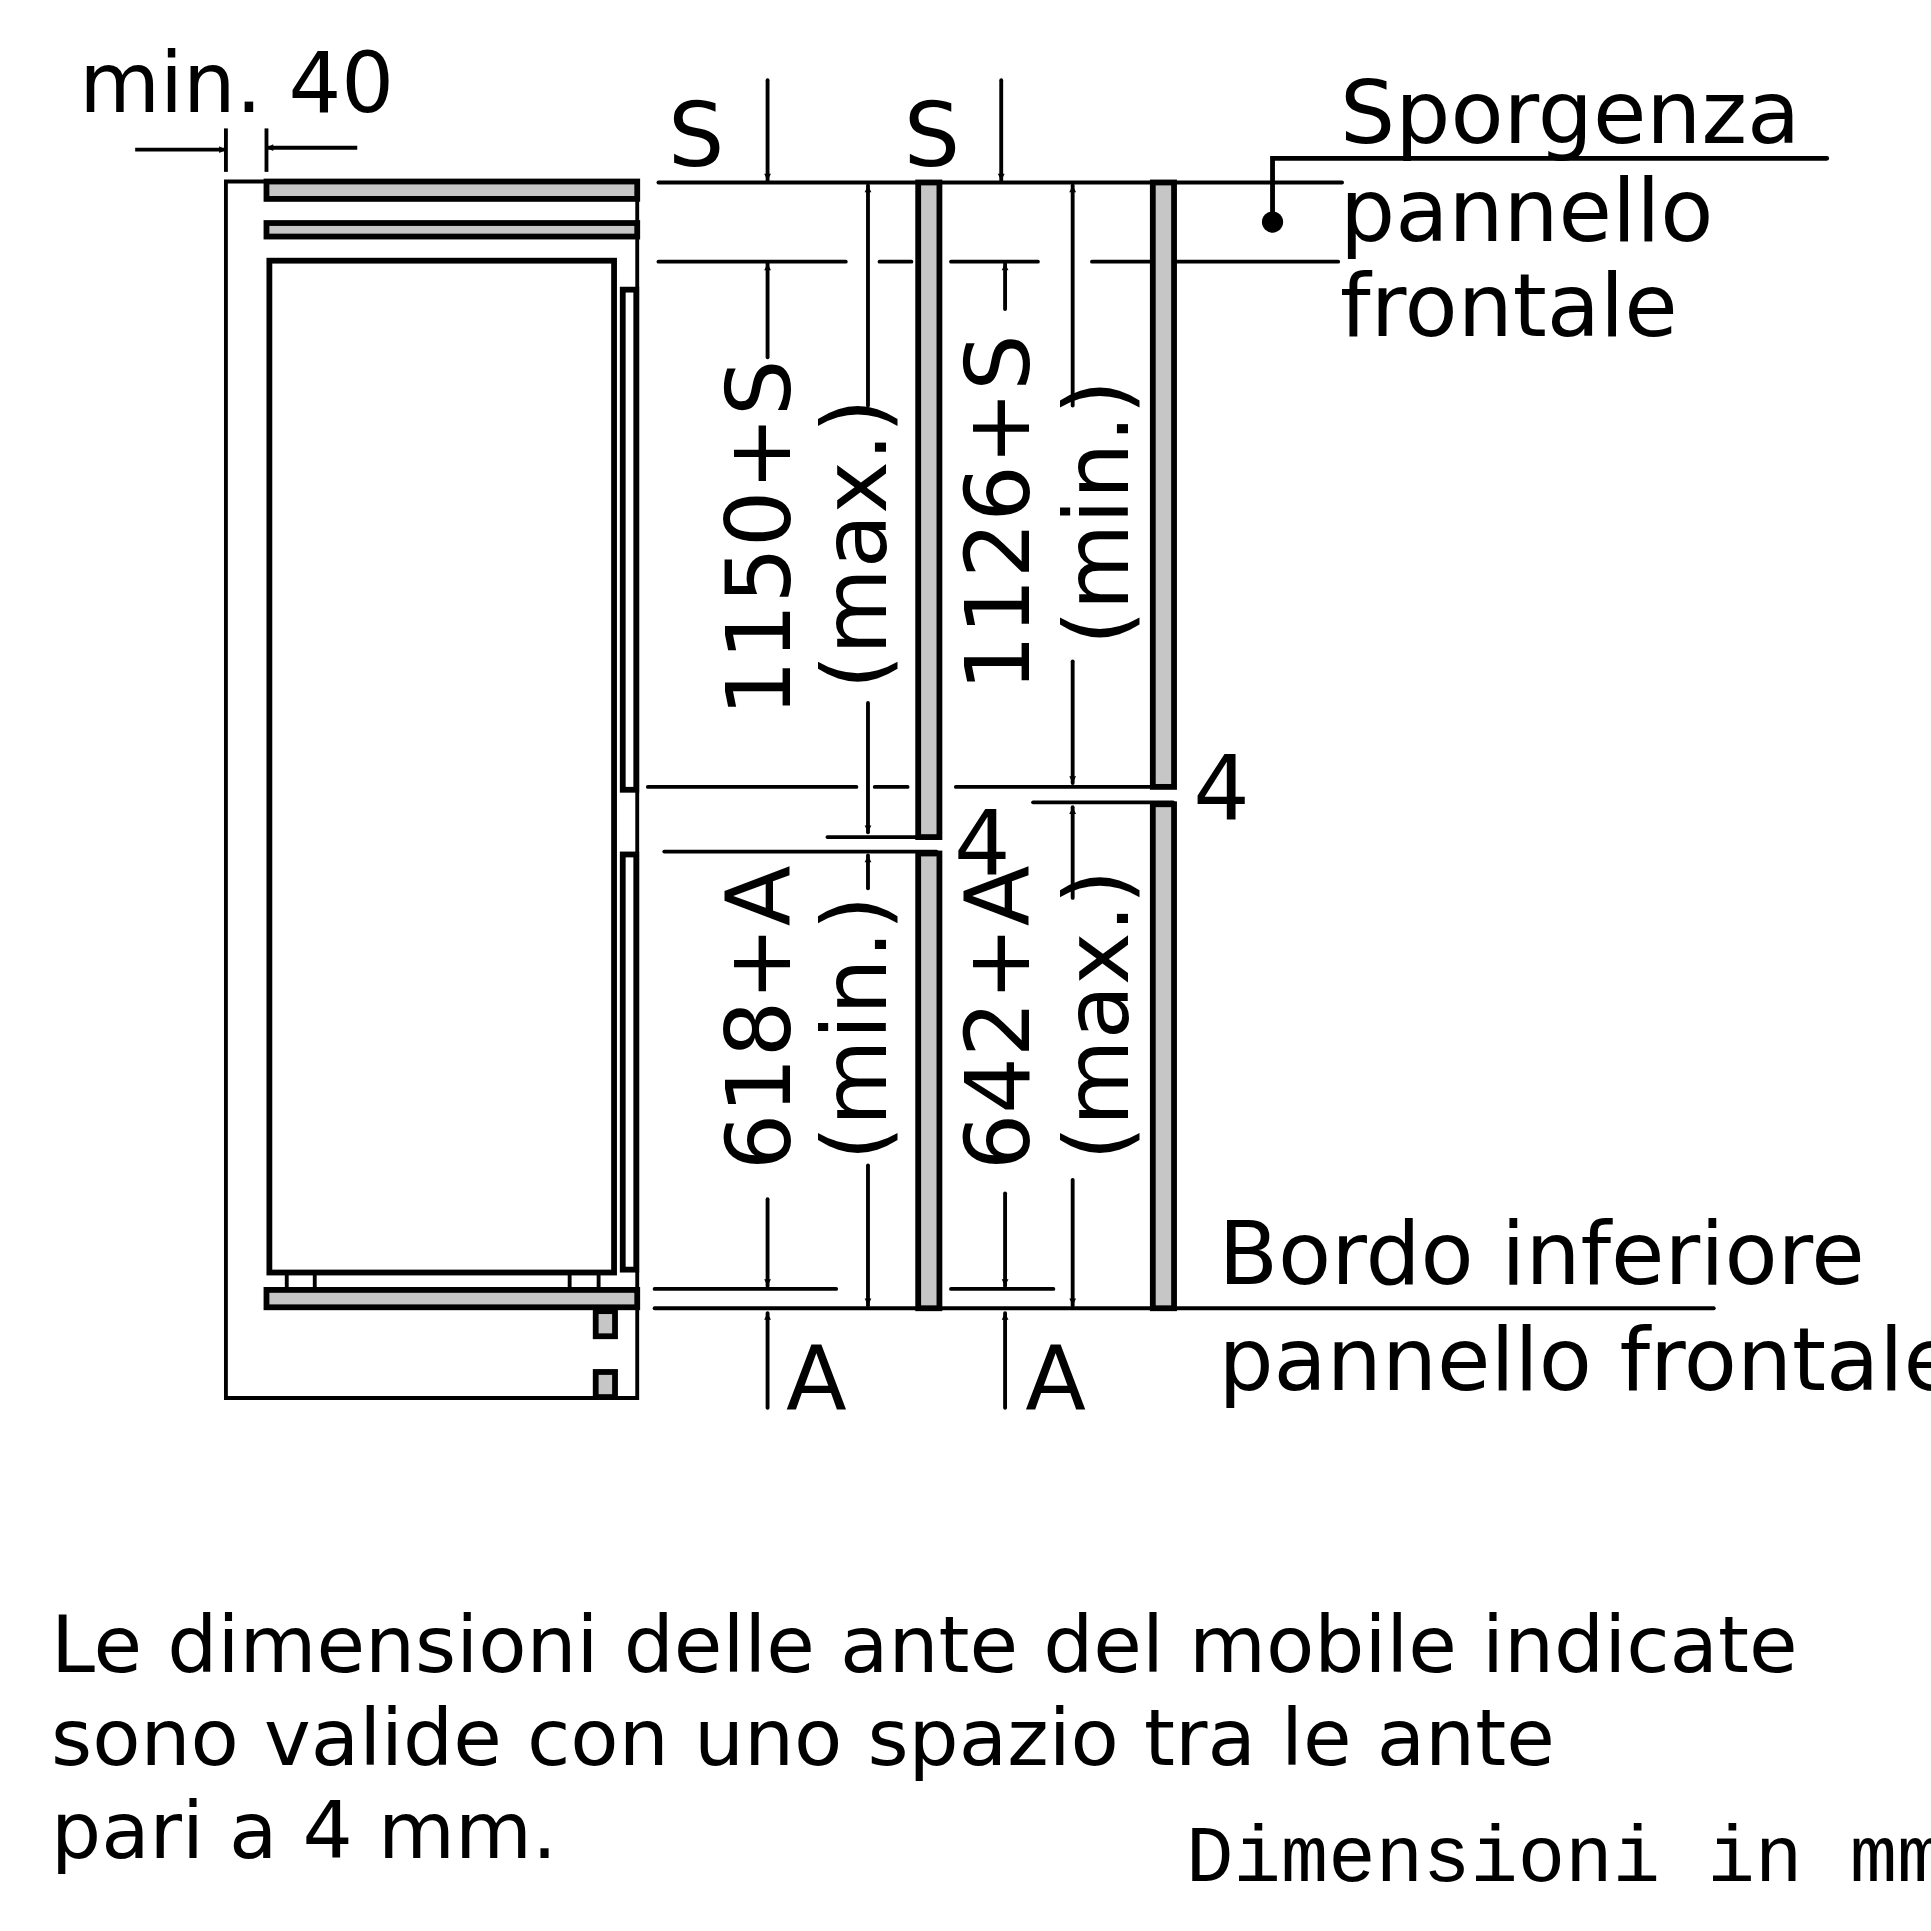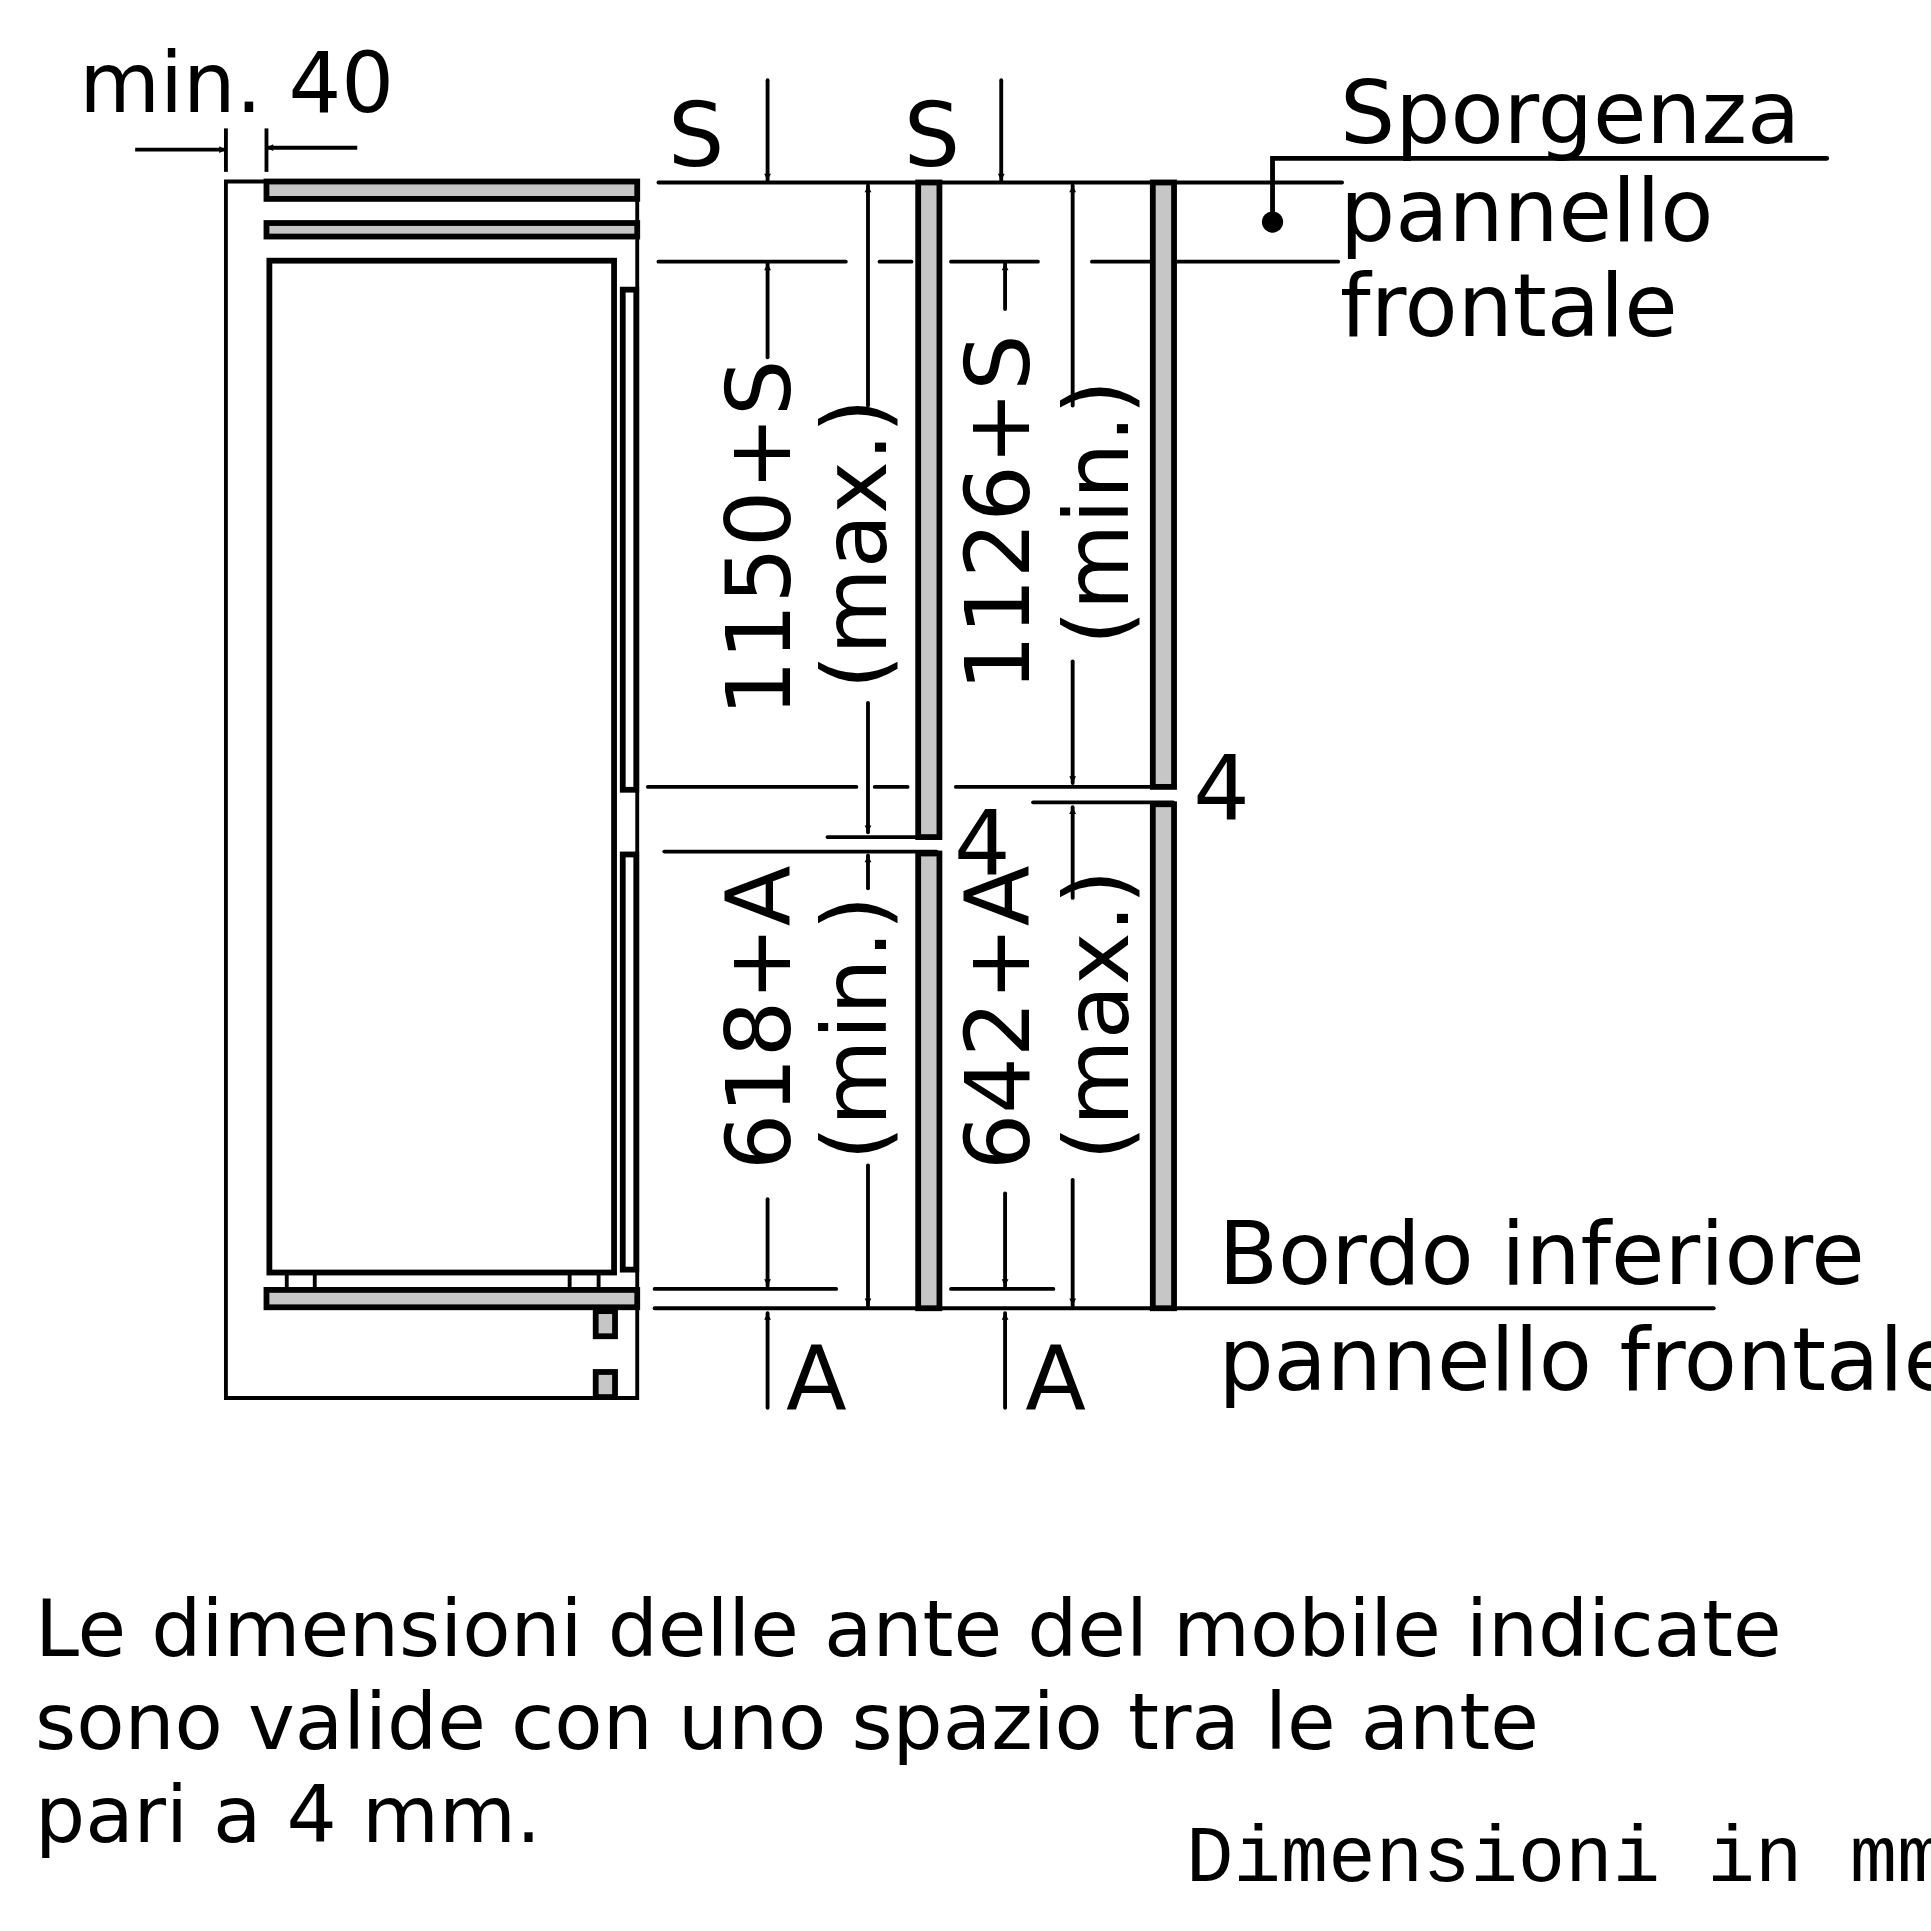--- a/index.html
+++ b/index.html
@@ -1,21 +1,21 @@
 <!DOCTYPE html>
 <html><head>
 <meta charset="utf-8">
 <style>
   html, body { margin:0; padding:0; background:#ffffff; }
   body { width:1931px; height:1931px; position:relative; overflow:hidden;
          font-family:"DejaVu Sans", sans-serif; color:#000; }
   #diagram { position:absolute; left:0; top:0; width:1931px; height:1931px; }
   .txt { font-family:"DejaVu Sans", sans-serif; fill:#000; }
   .note { position:absolute; left:35px; top:1583px; font-size:79px; line-height:93px;
-          white-space:pre; margin:0; }
+          white-space:pre; margin:16px; }
   .units { position:absolute; left:1186px; top:1815px; font-size:79px; white-space:nowrap;font-family:Liberation Mono, monospace; }
 </style>
 </head>
 <body>
 
 <svg id="diagram" viewBox="0 0 2000 2000" xmlns="http://www.w3.org/2000/svg">
   <defs>
     <marker id="ah" viewBox="0 0 10 10" refX="10" refY="5" markerWidth="7" markerHeight="9" markerUnits="userSpaceOnUse" orient="auto" overflow="visible">
       <path d="M0,0 L10,5 L0,10 z" fill="#000"></path>
     </marker>

